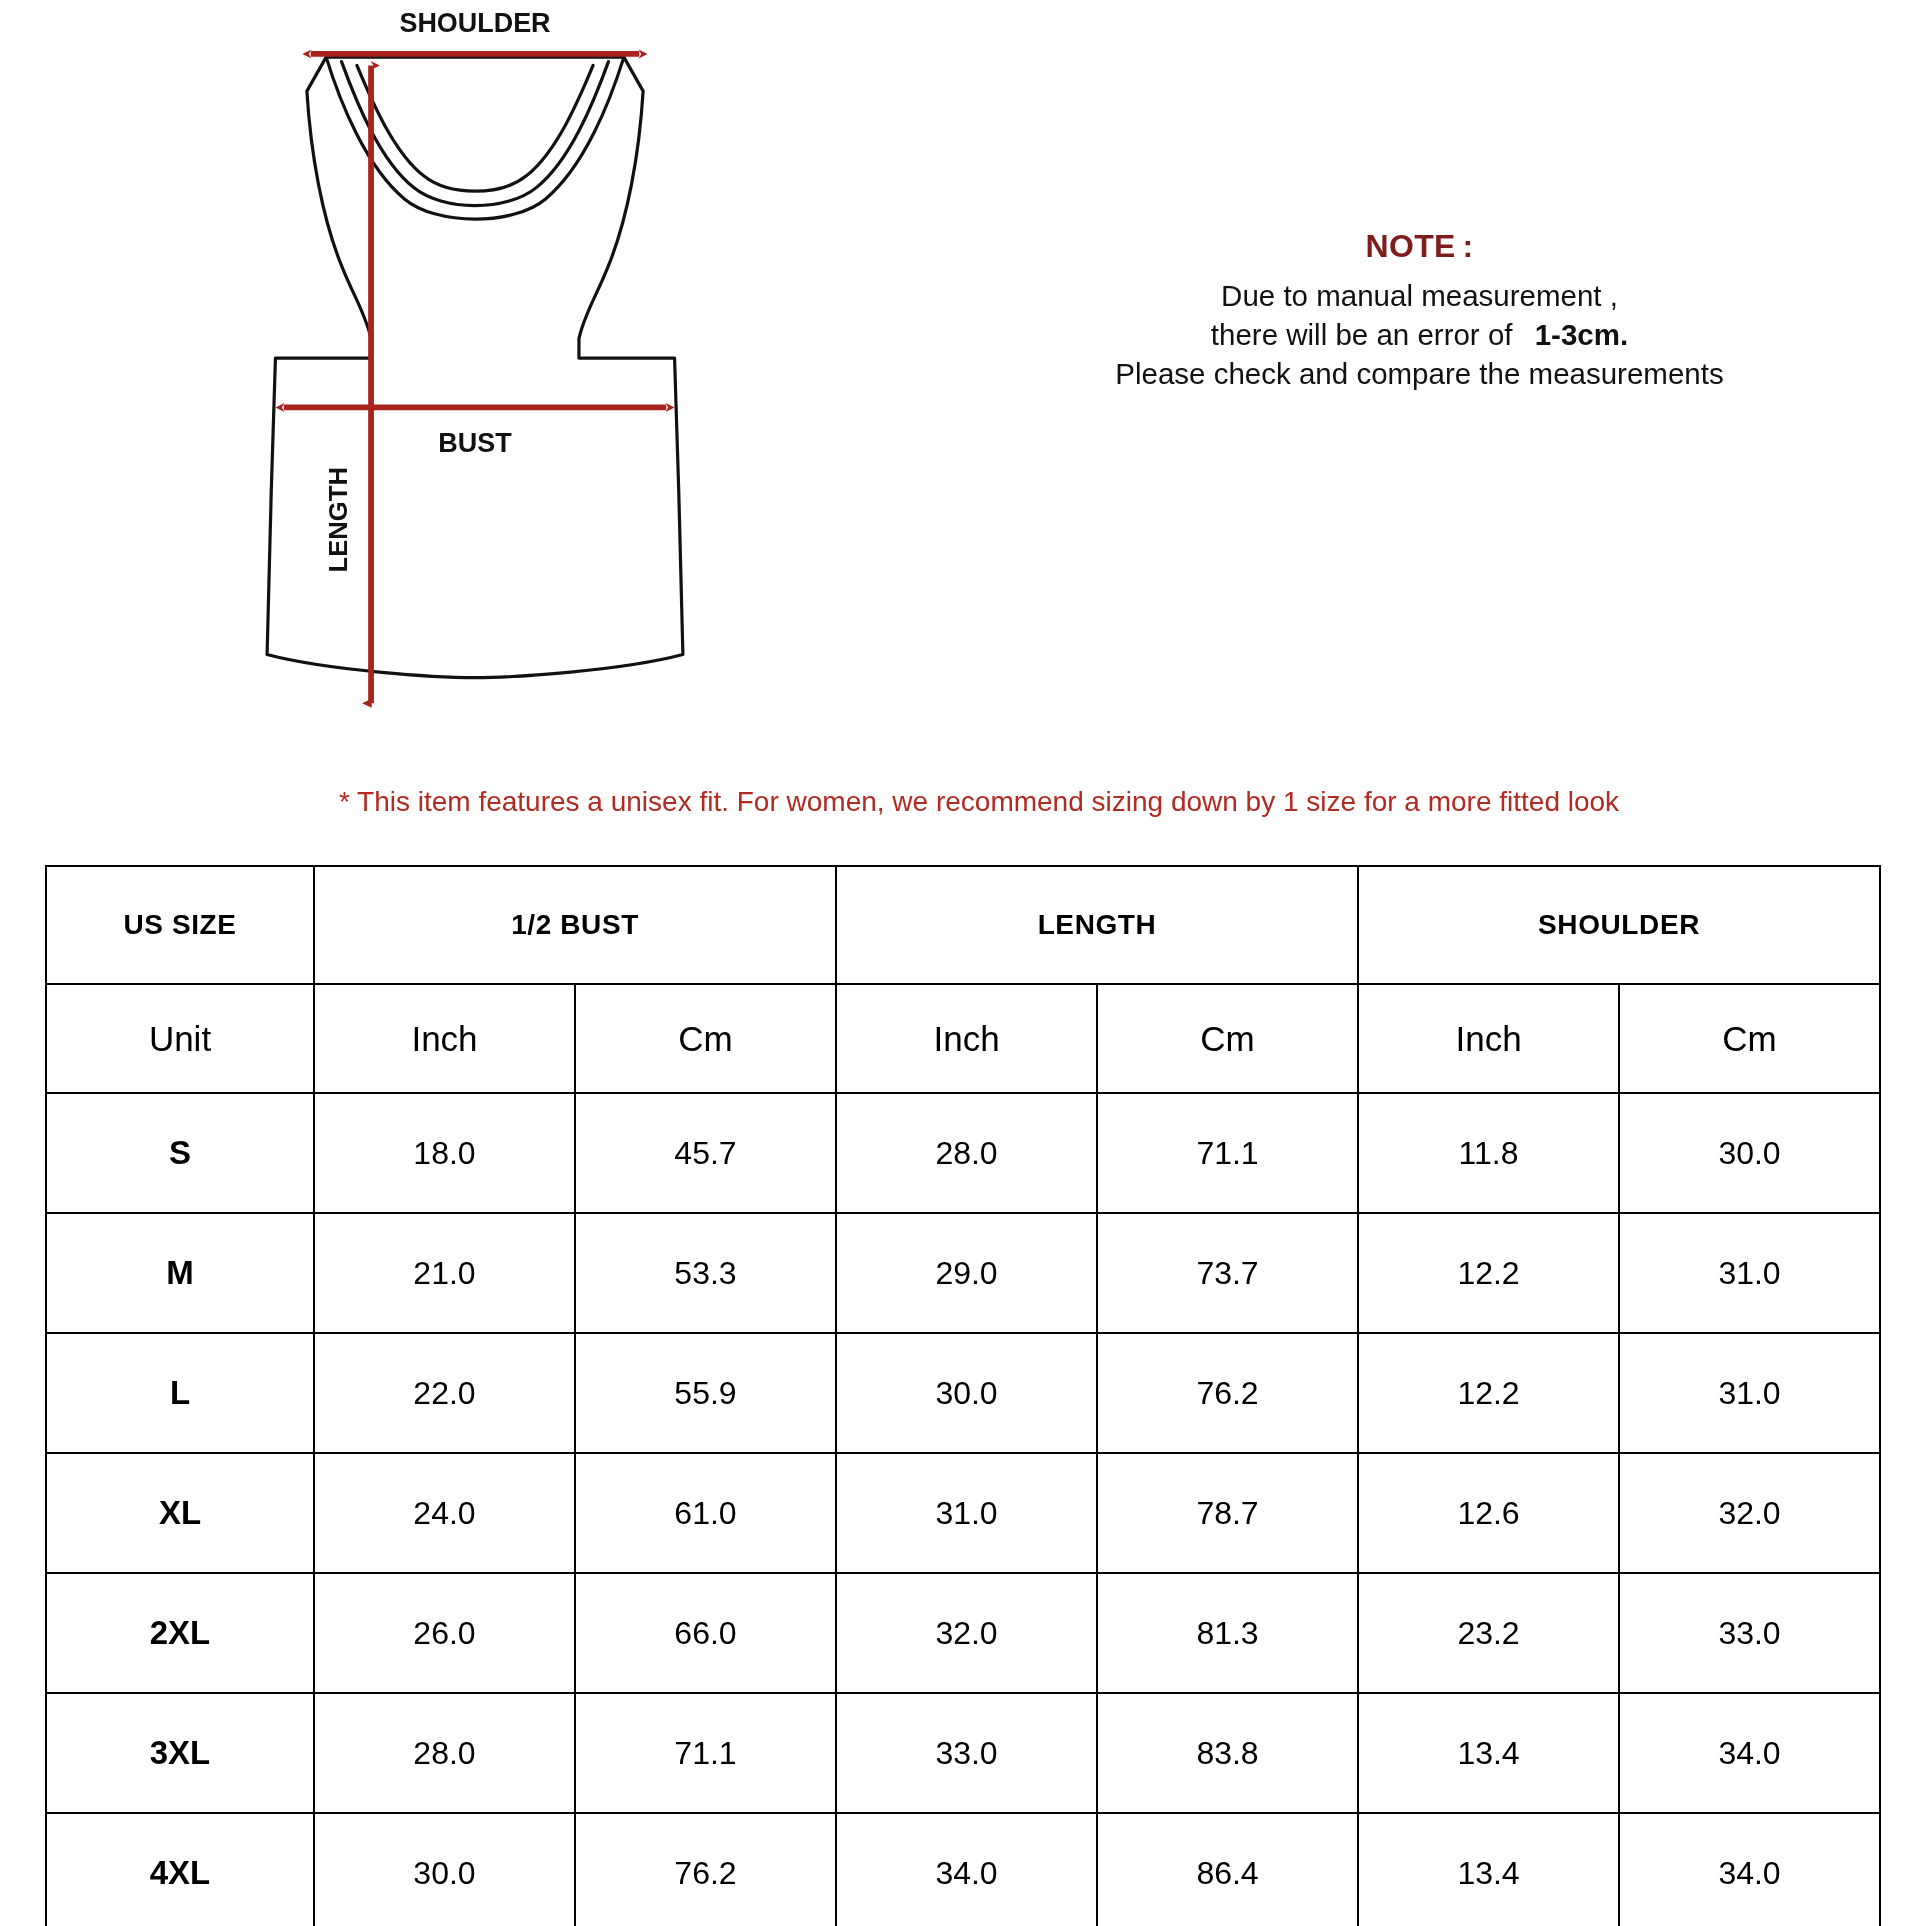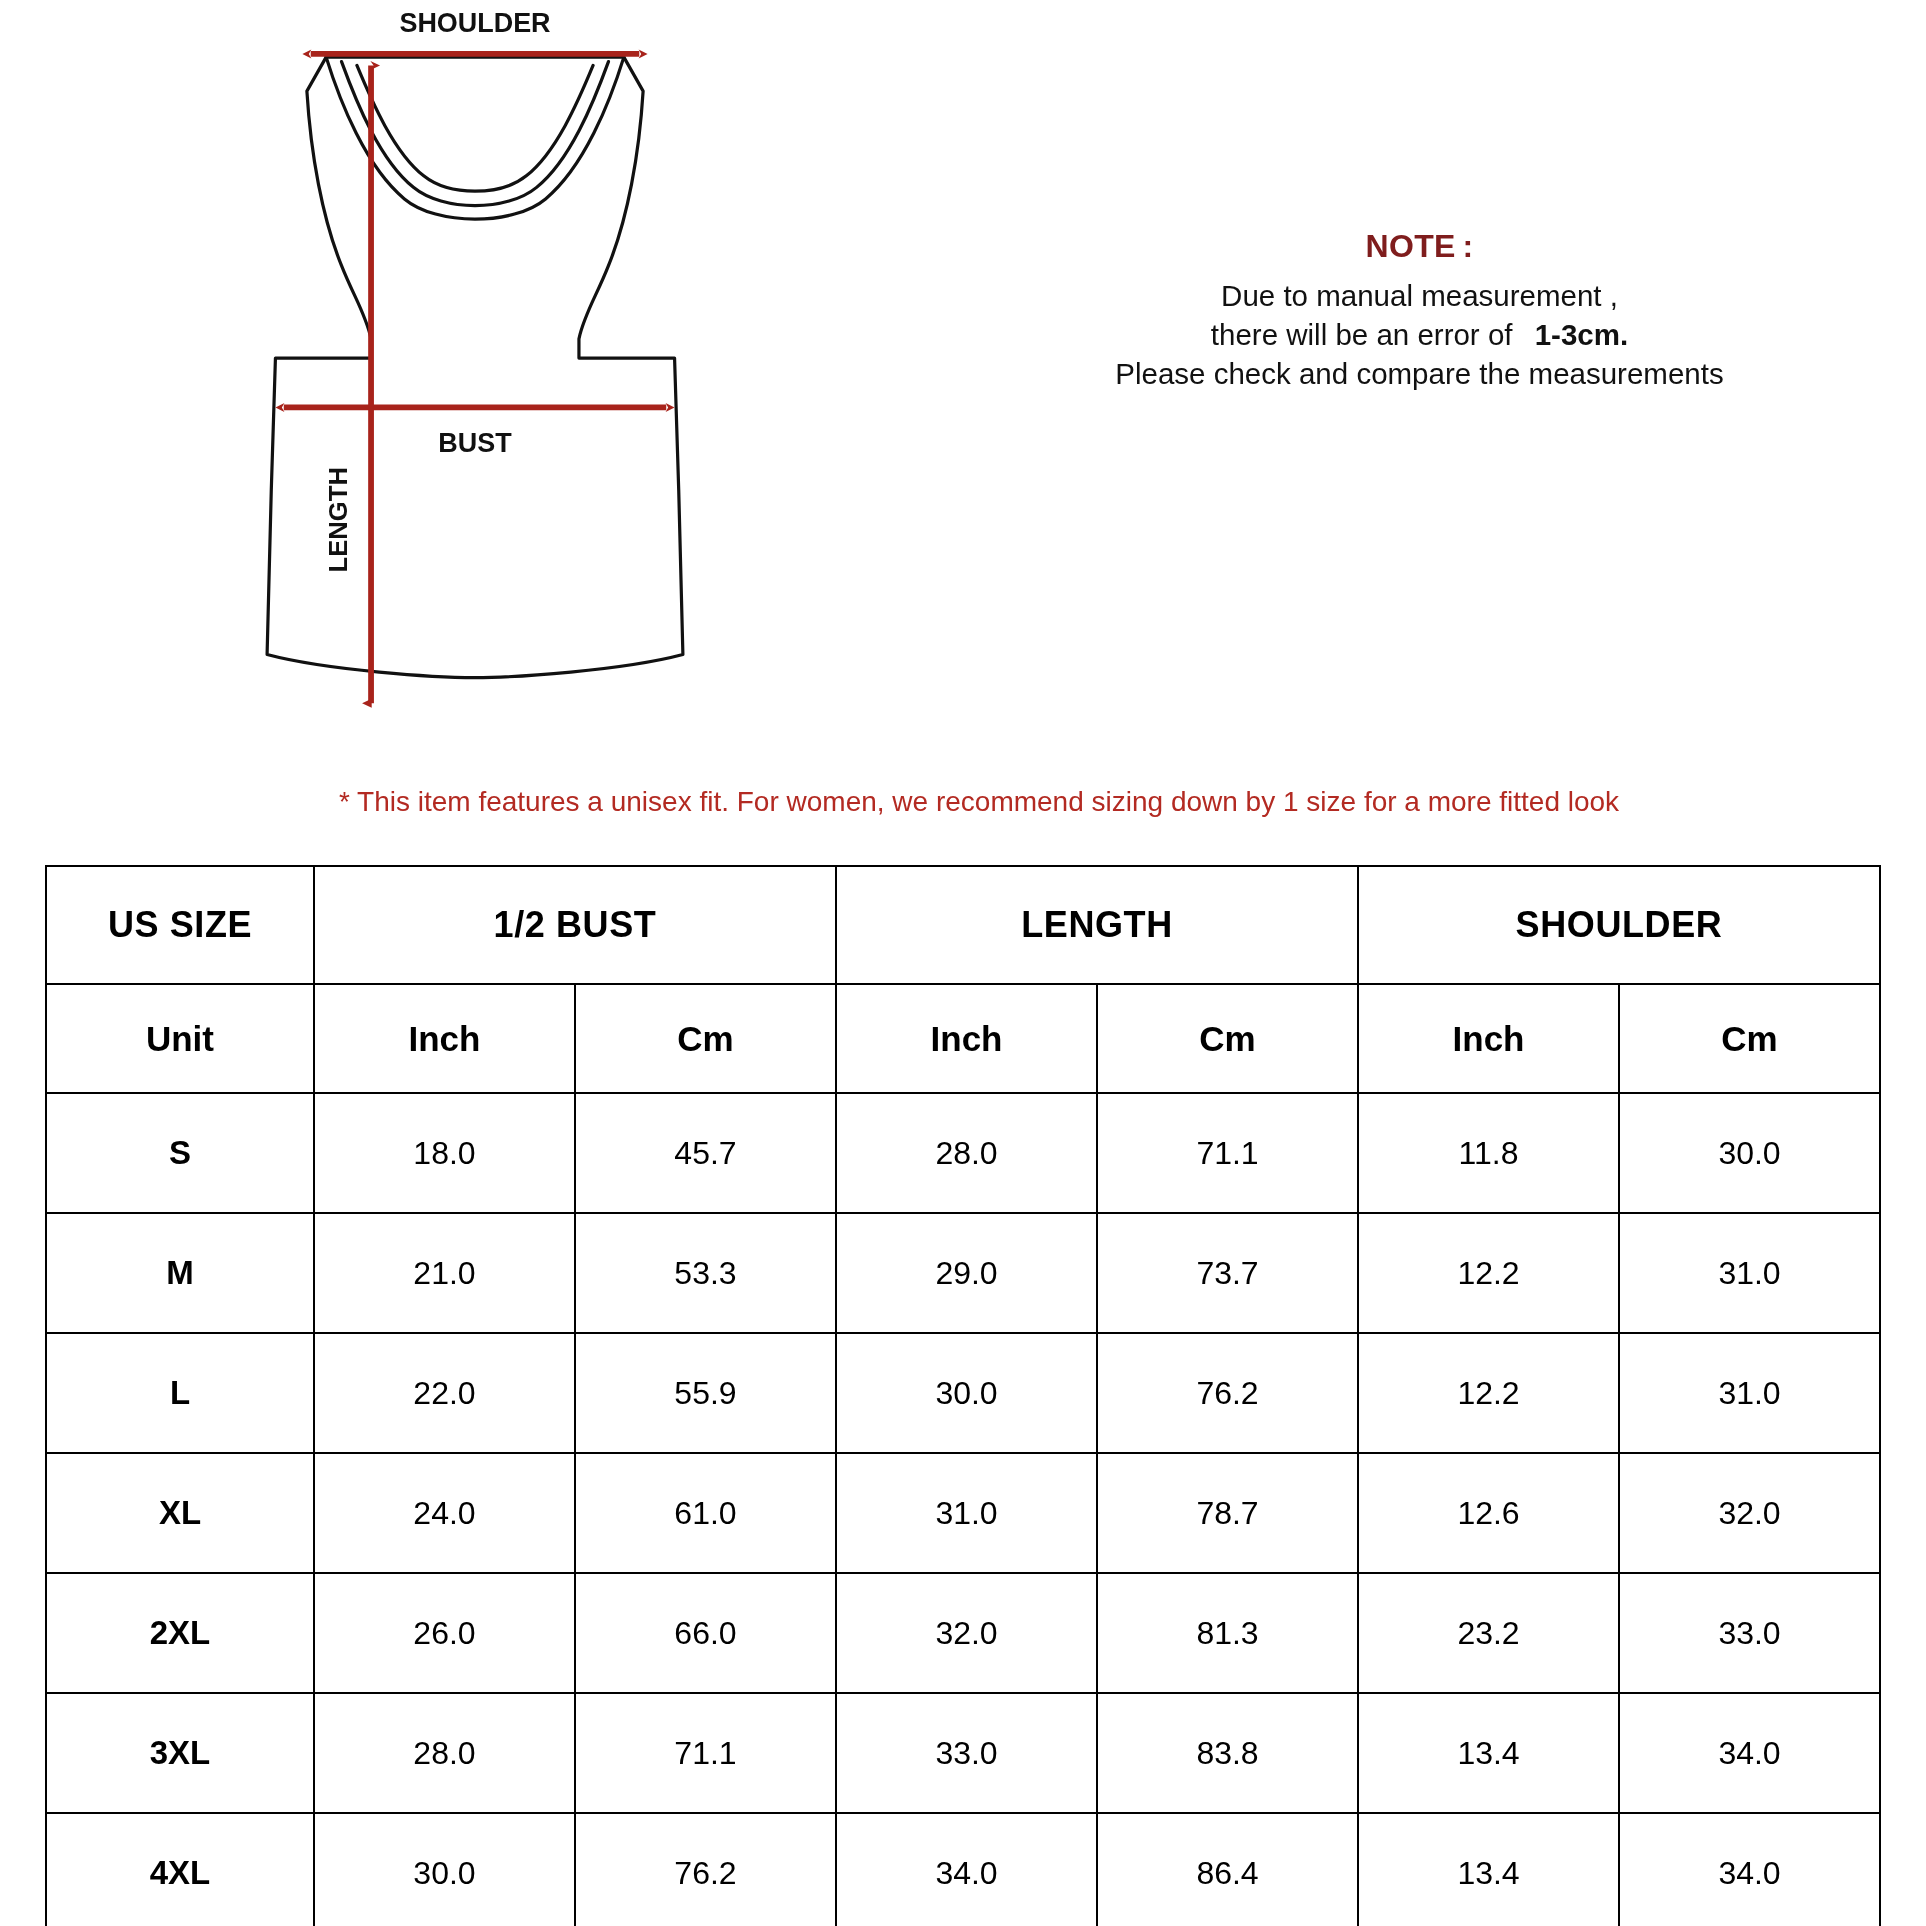--- a/index.html
+++ b/index.html
@@ -84,28 +84,28 @@
     border: 2.6px solid #000000;
     text-align: center;
     vertical-align: middle;
     padding: 0;
   }
   .col-size   { width: 268px; }
   .col-unitnum{ width: 261px; }
 
   tr.head-row td {
     height: 116px;
-    font-size: 36px;
+    font-size: 28px;
     font-weight: bold;
     letter-spacing: 0.6px;
   }
   tr.unit-row td {
     height: 107px;
     font-size: 35px;
-    font-weight: bold;
+    font-weight: normal;
   }
   tr.data-row td {
     height: 118px;
     font-size: 32px;
     font-weight: 400;
   }
   tr.data-row td.size-cell {
     font-weight: bold;
     font-size: 33px;
   }

